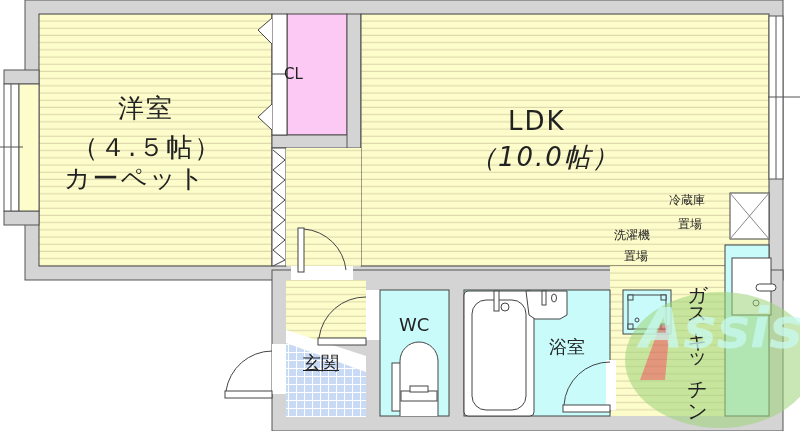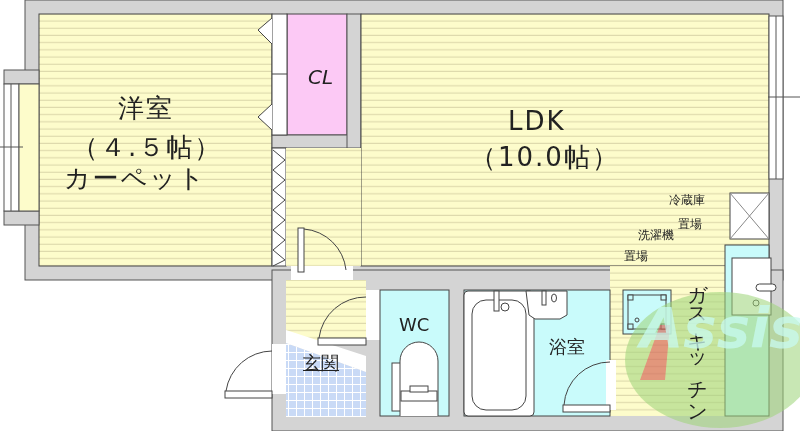--- a/index.html
+++ b/index.html
@@ -137,28 +137,28 @@
   <g opacity="0.7">
     <ellipse cx="720" cy="360" rx="95" ry="68" fill="#9fd57a" opacity="0.8"></ellipse>
     <path d="M640 380 L660 325 L670 325 L665 380 Z" fill="#e05050" opacity="0.8"></path>
   </g>
 </svg>
 
 <div class="lbl big" style="left:118px;top:95px;">洋室</div>
 <div class="lbl big" style="left:72px;top:134px;">（４.５帖）</div>
 <div class="lbl big" style="left:64px;top:165px;">カーペット</div>
 
-<div class="lbl mid" style="left:308px;top:67px;font-size:20px;font-style:italic;">CL</div>
+<div class="lbl mid" style="left:284px;top:67px;font-size:15px;">CL</div>
 
 <div class="lbl big" style="left:508px;top:108px;text-align:center;">LDK</div>
-<div class="lbl big" style="left:470px;top:144px;">（10.0帖）</div>
+<div class="lbl big" style="left:470px;top:144px;font-style:italic;">（10.0帖）</div>
 
 <div class="lbl sm" style="left:669px;top:194px;">冷蔵庫</div>
 <div class="lbl sm" style="left:678px;top:218px;">置場</div>
-<div class="lbl sm" style="left:614px;top:229px;margin-left:24px;">洗濯機</div>
+<div class="lbl sm" style="left:614px;top:229px;">洗濯機</div>
 <div class="lbl sm" style="left:624px;top:250px;">置場</div>
 
 <div class="lbl vert" style="left:688px;top:271px;">ガスキッチン</div>
 
 <div class="lbl mid" style="left:399px;top:302px;margin-top:14px;">WC</div>
 <div class="lbl mid" style="left:549px;top:338px;">浴室</div>
 <div class="lbl mid" style="left:303px;top:354px;text-decoration:underline;">玄関</div>
 
 <div class="lbl" style="left:640px;top:300px;font-size:56px;font-weight:bold;font-style:italic;color:rgba(200,250,240,0.75);">Assist</div>
 

